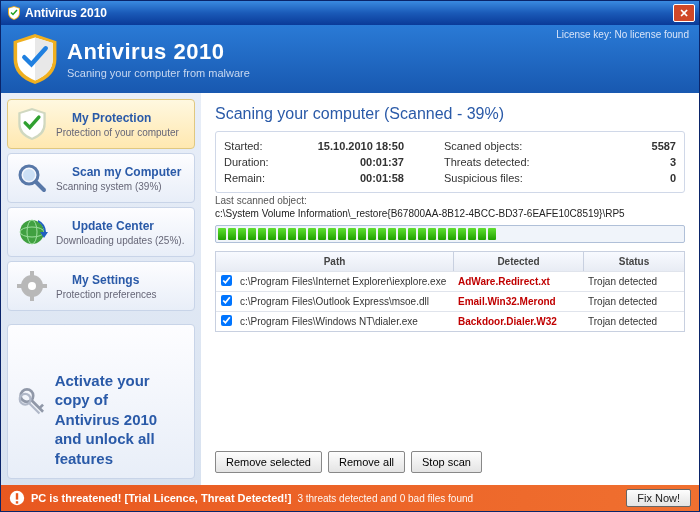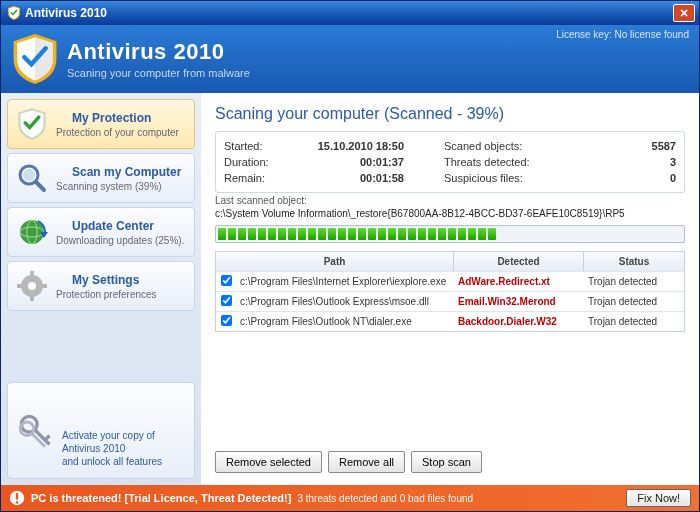--- a/index.html
+++ b/index.html
@@ -16,21 +16,21 @@
 .body { flex: 1; display: flex; background: #f4f6fa; }
 .sidebar { width: 200px; background: linear-gradient(to bottom, #e8eef8 0%, #d8e2f0 100%); padding: 6px; display: flex; flex-direction: column; gap: 4px; }
 .navitem { border: 1px solid #c8d4e8; border-radius: 4px; background: linear-gradient(to bottom, #fdfdff 0%, #e8eef8 100%); padding: 8px 8px 8px 8px; display: flex; align-items: center; cursor: pointer; }
 .navitem.active { background: linear-gradient(to bottom, #fff8e0 0%, #ffe8b0 100%); border-color: #e0c880; }
 .navitem .icon { width: 32px; height: 32px; margin-right: 8px; flex-shrink: 0; }
 .navitem .txt { display: flex; flex-direction: column; }
 .navitem .ttl { font-size: 12px; color: #2a5aa8; font-weight: bold; padding-left: 16px; }
 .navitem .dsc { font-size: 10px; color: #667; margin-top: 2px; }
 .activate { margin-top: auto; border: 1px solid #c8d4e8; border-radius: 4px; background: linear-gradient(to bottom, #fdfdff 0%, #e8eef8 100%); padding: 10px; display: flex; align-items: center; cursor: pointer; }
 .activate .icon { width: 36px; height: 36px; margin-right: 8px; }
-.activate .ttl { font-size: 10px; color: #2a5aa8; font-weight: normal; line-height: 1.3; margin-top: 36px; }
+.activate .ttl { font-size: 15px; color: #2a5aa8; font-weight: bold; line-height: 1.3; margin-top: 36px; }
 .main { flex: 1; padding: 12px 14px; display: flex; flex-direction: column; background: #fff; }
 .scantitle { font-size: 16px; color: #2a5aa8; margin-bottom: 8px; }
 .statbox { border: 1px solid #d0d8e8; border-radius: 3px; padding: 6px 8px; margin-bottom: 2px; }
 .statrow { display: flex; font-size: 11px; color: #333; padding: 2px 0; }
 .statrow .lbl { width: 80px; }
 .statrow .val { width: 140px; text-align: right; font-weight: bold; padding-right: 40px; }
 .statrow .lbl2 { width: 110px; }
 .statrow .val2 { flex: 1; text-align: right; font-weight: bold; }
 .lastscan { font-size: 10px; color: #555; margin-bottom: 2px; }
 .lastpath { font-size: 10px; color: #222; font-weight: normal; margin-bottom: 6px; word-break: break-all; }
@@ -233,21 +233,21 @@
               <div class="stat">Trojan detected</div>
             </div>
             <div class="trow">
               <div class="chk"><input type="checkbox" checked="" style=""></div>
               <div class="path">c:\Program Files\Outlook Express\msoe.dll</div>
               <div class="det">Email.Win32.Merond</div>
               <div class="stat">Trojan detected</div>
             </div>
             <div class="trow">
               <div class="chk"><input type="checkbox" checked="" style=""></div>
-              <div class="path">c:\Program Files\Outlook NT\dialer.exe</div>
+              <div class="path">c:\Program Files\Windows NT\dialer.exe</div>
               <div class="det">Backdoor.Dialer.W32</div>
               <div class="stat">Trojan detected</div>
             </div>
           </div>
       </div>
 
       <div class="actions">
         <button class="btn">Remove selected</button>
         <button class="btn">Remove all</button>
         <button class="btn">Stop scan</button>

